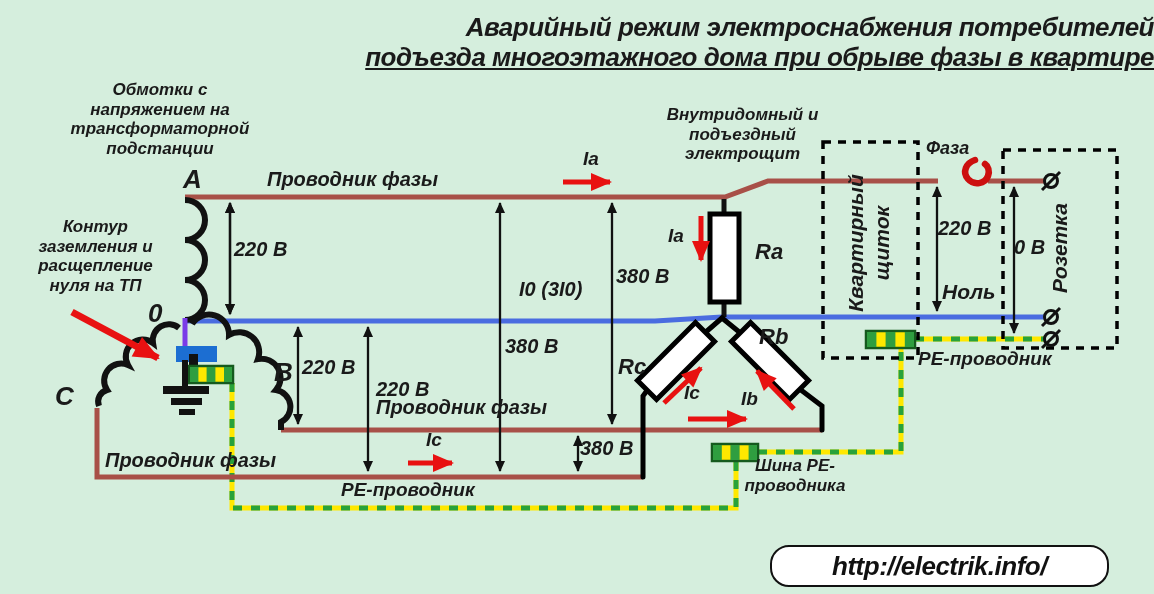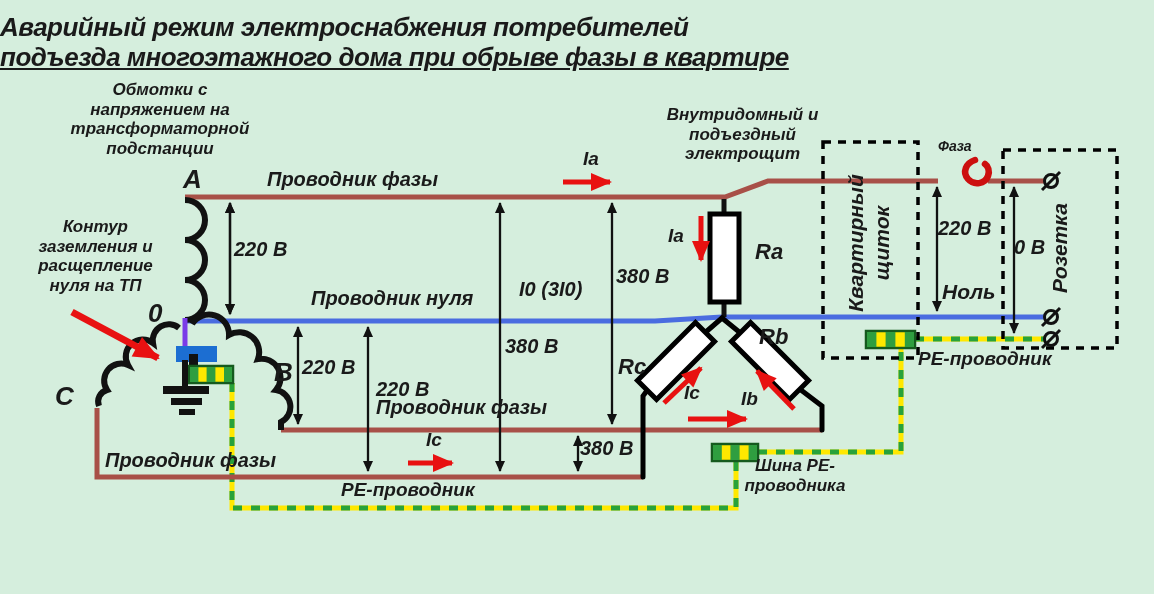--- a/index.html
+++ b/index.html
@@ -10,21 +10,21 @@
     font-family:"Liberation Sans", sans-serif;
     overflow:hidden;
   }
   #stage .lbl{
     position:absolute;
     font-weight:bold;font-style:italic;
     color:#1a1a1a;
     white-space:pre-line;
     line-height:1.15;
   }
-  .title{width:1154px;text-align:left;font-size:26px;letter-spacing:-0.5px;color:#111;}
+  .title{width:1154px;text-align:right;font-size:26px;letter-spacing:-0.5px;color:#111;}
   .note{font-size:17px;text-align:center;line-height:1.25;}
   .cond{font-size:20px;}
   .volt{font-size:20px;color:#111;}
   .cur{font-size:19px;color:#e81111;}
   .rlab{font-size:22px;color:#111;}
   .phl{font-size:26px;color:#111;}
   .darkred{color:#b01410;}
   .blue{color:#4a3fd8;}
   .green{color:#00a34d;}
   .rot{transform:rotate(-90deg);text-align:center;}
@@ -207,28 +207,27 @@
 заземления и
 расщепление
 нуля на ТП</div>
 
 <div class="lbl phl" style="left:183px;top:165px;">A</div>
 <div class="lbl phl" style="left:148px;top:299px;">0</div>
 <div class="lbl phl" style="left:274px;top:358px;">B</div>
 <div class="lbl phl" style="left:55px;top:382px;">C</div>
 
 <div class="lbl cond darkred" style="left:267px;top:168px;">Проводник фазы</div>
-<div class="lbl cond blue" style="left:311px;top:287px;">Проводник нуля</div>
 <div class="lbl cond darkred" style="left:376px;top:396px;">Проводник фазы</div>
 <div class="lbl cond darkred" style="left:105px;top:449px;">Проводник фазы</div>
 <div class="lbl green" style="left:341px;top:479px;font-size:19px;">PE-проводник</div>
 <div class="lbl green" style="left:918px;top:348px;font-size:19px;">PE-проводник</div>
 <div class="lbl green" style="left:710px;top:456px;width:170px;text-align:center;font-size:17px;">Шина PE-
 проводника</div>
-<div class="lbl darkred" style="left:926px;top:138px;font-size:14px;margin-left:12px;">Фаза</div>
+<div class="lbl darkred" style="left:926px;top:138px;font-size:18px;">Фаза</div>
 <div class="lbl blue" style="left:942px;top:280px;font-size:21px;">Ноль</div>
 
 <div class="lbl volt" style="left:234px;top:238px;">220 В</div>
 <div class="lbl volt" style="left:302px;top:356px;">220 В</div>
 <div class="lbl volt" style="left:376px;top:378px;">220 В</div>
 <div class="lbl volt" style="left:505px;top:335px;">380 В</div>
 <div class="lbl volt" style="left:616px;top:265px;">380 В</div>
 <div class="lbl volt" style="left:580px;top:437px;">380 В</div>
 <div class="lbl volt" style="left:938px;top:217px;">220 В</div>
 <div class="lbl volt" style="left:1014px;top:236px;">0 В</div>
@@ -241,14 +240,17 @@
 <div class="lbl cur" style="left:741px;top:388px;">Ib</div>
 
 <div class="lbl rlab" style="left:755px;top:239px;">Ra</div>
 <div class="lbl rlab" style="left:759px;top:324px;">Rb</div>
 <div class="lbl rlab" style="left:618px;top:354px;text-align:right;">Rc</div>
 
 <div class="lbl rot" style="left:761px;top:217px;width:216px;font-size:21px;line-height:26px;">Квартирный
 щиток</div>
 <div class="lbl rot" style="left:965px;top:236px;width:190px;font-size:21px;">Розетка</div>
 
-
+<div id="url-pill">
+  <span>http://electrik.info/</span>
 </div>
 
+</div>
+
 </body></html>

